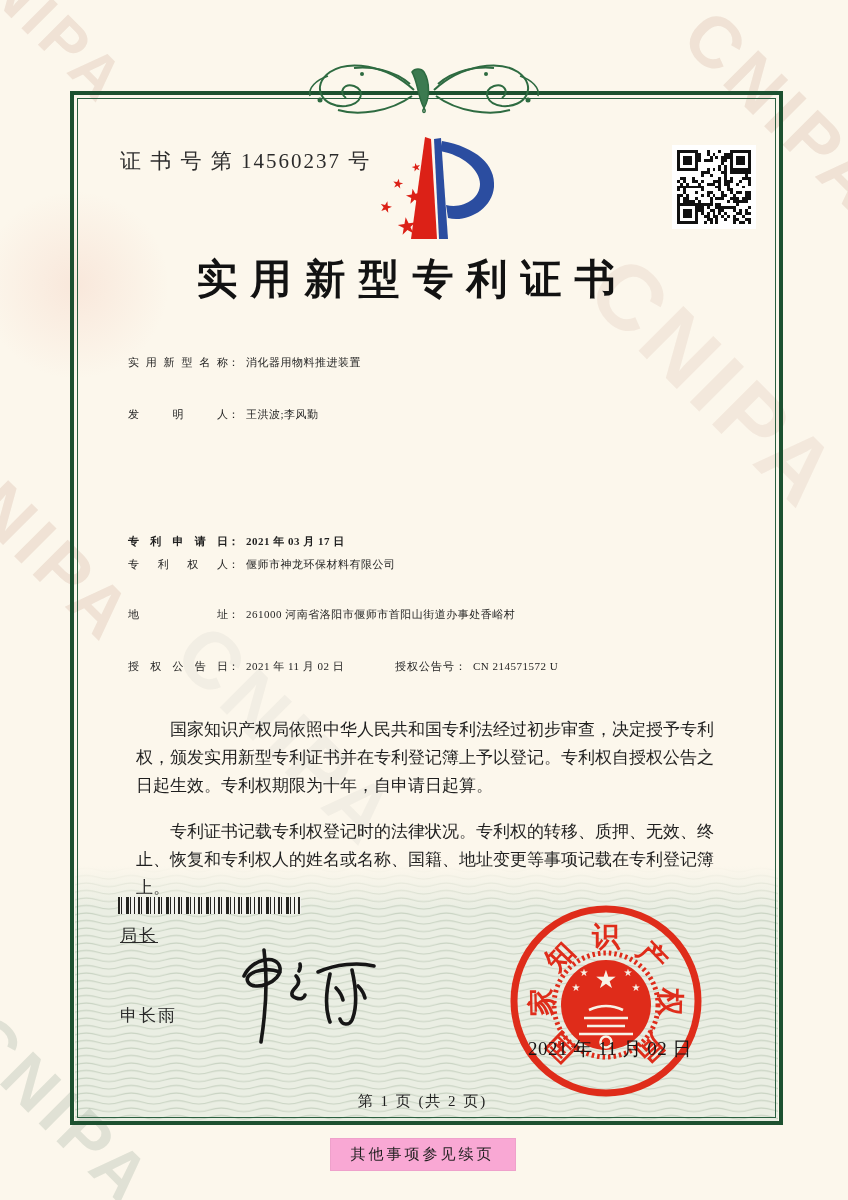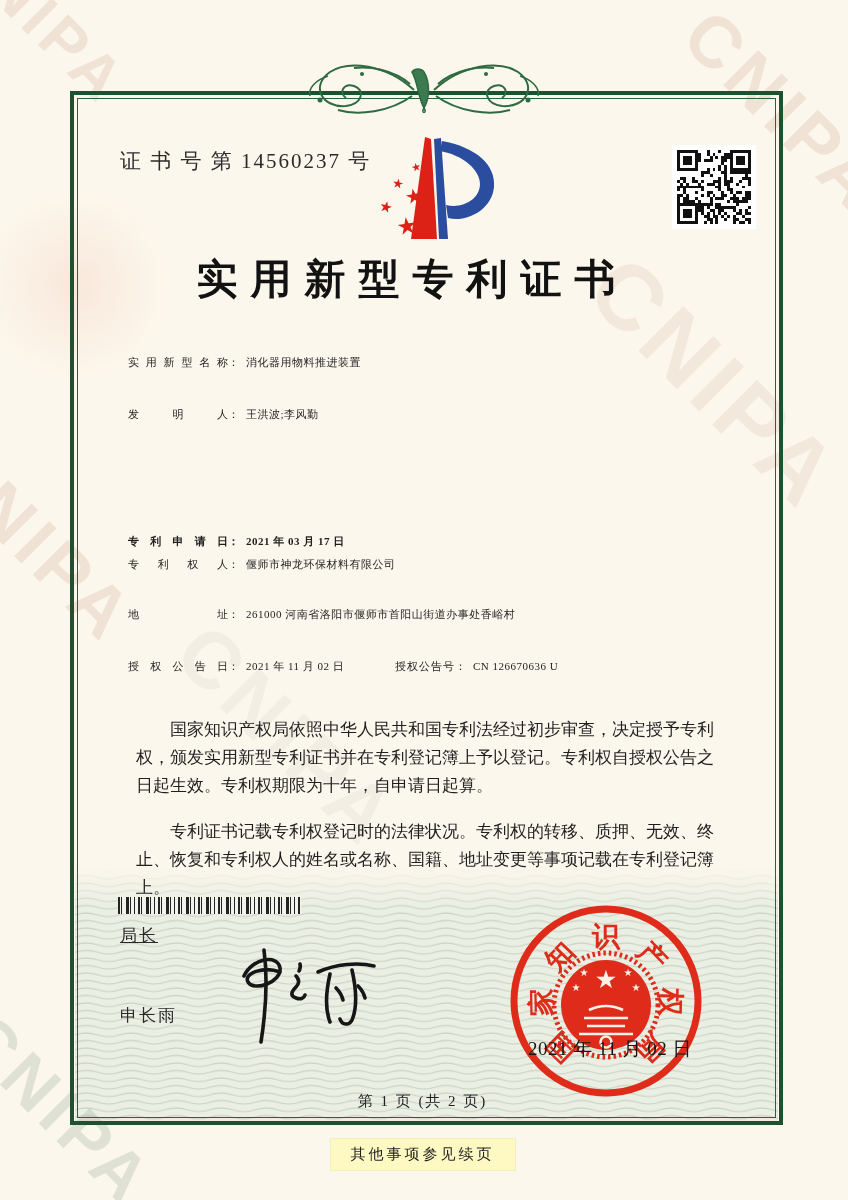--- a/index.html
+++ b/index.html
@@ -50,21 +50,21 @@
       #23231f 0 2px,#f2f2ee 2px 3px,#23231f 3px 4px,#f2f2ee 4px 8px,
       #23231f 8px 11px,#f2f2ee 11px 12px,#23231f 12px 13px,#f2f2ee 13px 16px,
       #23231f 16px 17px,#f2f2ee 17px 20px);}
   .sig-label{position:absolute;left:120px;z-index:5;font-size:17px;
     font-family:"Liberation Sans","DejaVu Sans",sans-serif;color:#2a2a2a;letter-spacing:2px;}
   #signature{position:absolute;left:230px;top:946px;z-index:5;}
   #seal{position:absolute;left:507px;top:902px;z-index:5;}
   #seal-date{position:absolute;left:528px;top:1036px;z-index:6;font-size:19px;letter-spacing:0.5px;color:#161616;white-space:nowrap;}
   #page-info{position:absolute;left:70px;top:1092px;width:705px;text-align:center;z-index:5;font-size:15px;letter-spacing:2px;}
   #note{position:absolute;left:70px;top:1138px;width:705px;text-align:center;z-index:5;}
-  #note span{display:inline-block;background:#fef9c3;border:1px solid rgba(0,0,0,0.04);
+  #note span{display:inline-block;background:#f9a8d4;border:1px solid rgba(0,0,0,0.04);
     padding:6px 20px;font-size:15px;letter-spacing:3px;}
   
   #ornament{position:absolute;left:262px;top:56px;z-index:4;}
   svg text{font-family:"DejaVu Sans",sans-serif;}
   .sealchar{font-family:"Liberation Serif","DejaVu Serif",serif;font-weight:bold;}
 </style>
 </head>
 <body>
 
 <div id="page">
@@ -445,21 +445,21 @@
   </div>
   <div class="frow" style="top:557px;">
     <span class="flabel">专 利 权 人</span><span class="fcolon">：</span><span class="fvalue">偃师市神龙环保材料有限公司</span>
   </div>
   <div class="frow" style="top:607px;">
     <span class="flabel">地 址</span><span class="fcolon">：</span><span class="fvalue">261000 河南省洛阳市偃师市首阳山街道办事处香峪村</span>
   </div>
   <div class="frow" style="top:659px;">
     <span class="flabel">授权公告日</span><span class="fcolon">：</span><span class="fvalue">2021 年 11 月 02 日</span>
     <span class="grant">
-      <span class="glabel">授权公告号</span><span class="fcolon">：</span><span class="fvalue">CN 126670636 U</span>
+      <span class="glabel">授权公告号</span><span class="fcolon">：</span><span class="fvalue">CN 214571572 U</span>
     </span>
   </div>
 
   <div id="paras">
     <p>国家知识产权局依照中华人民共和国专利法经过初步审查，决定授予专利权，颁发实用新型专利证书并在专利登记簿上予以登记。专利权自授权公告之日起生效。专利权期限为十年，自申请日起算。</p>
     <p>专利证书记载专利权登记时的法律状况。专利权的转移、质押、无效、终止、恢复和专利权人的姓名或名称、国籍、地址变更等事项记载在专利登记簿上。</p>
   </div>
 
   <div id="barcode"></div>
 

